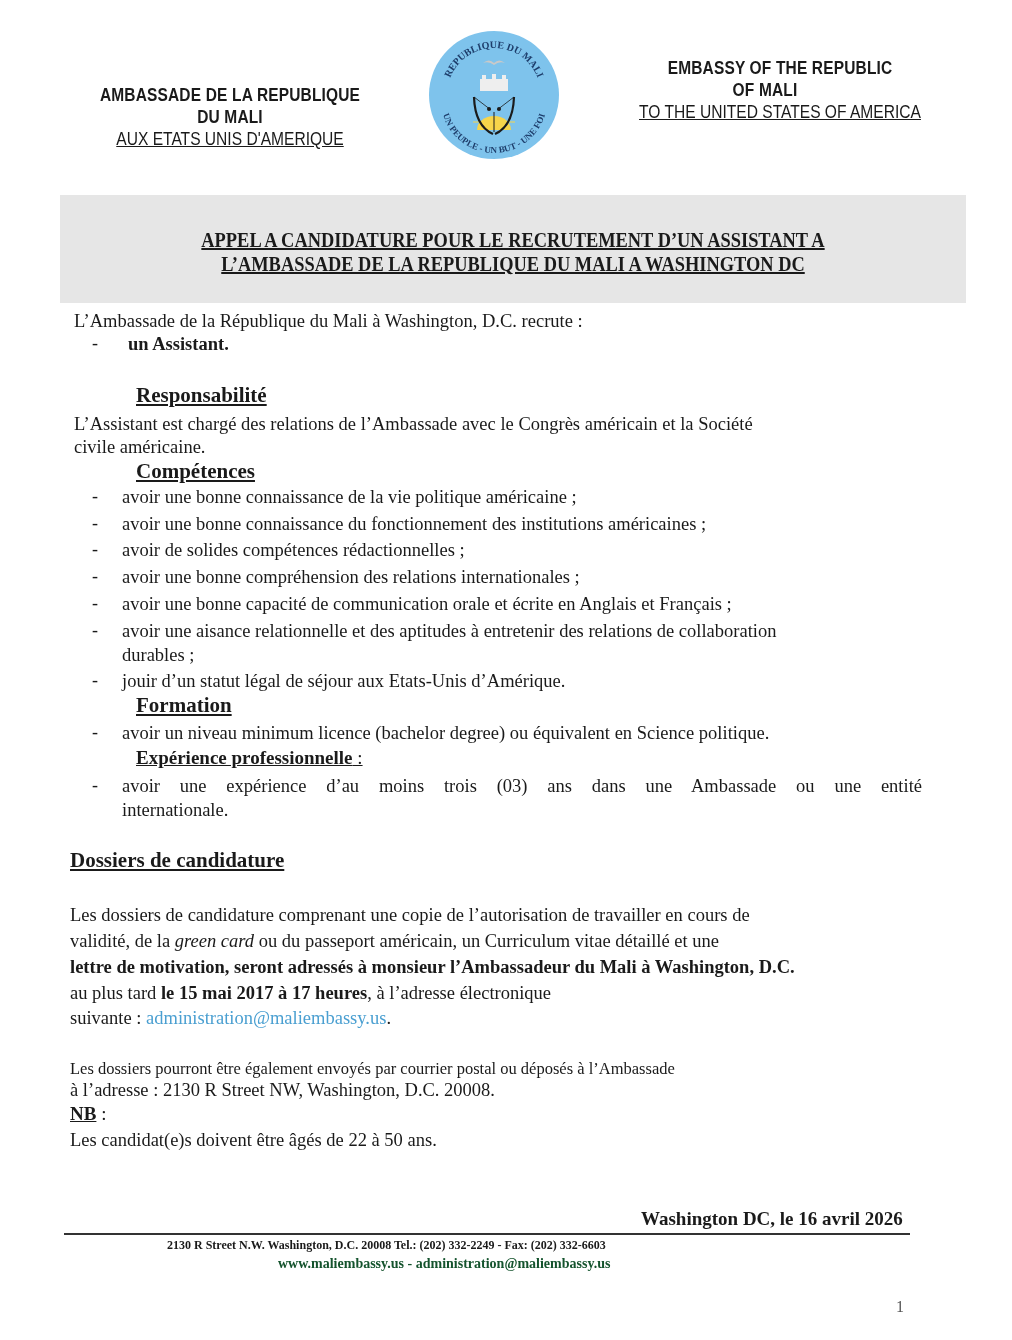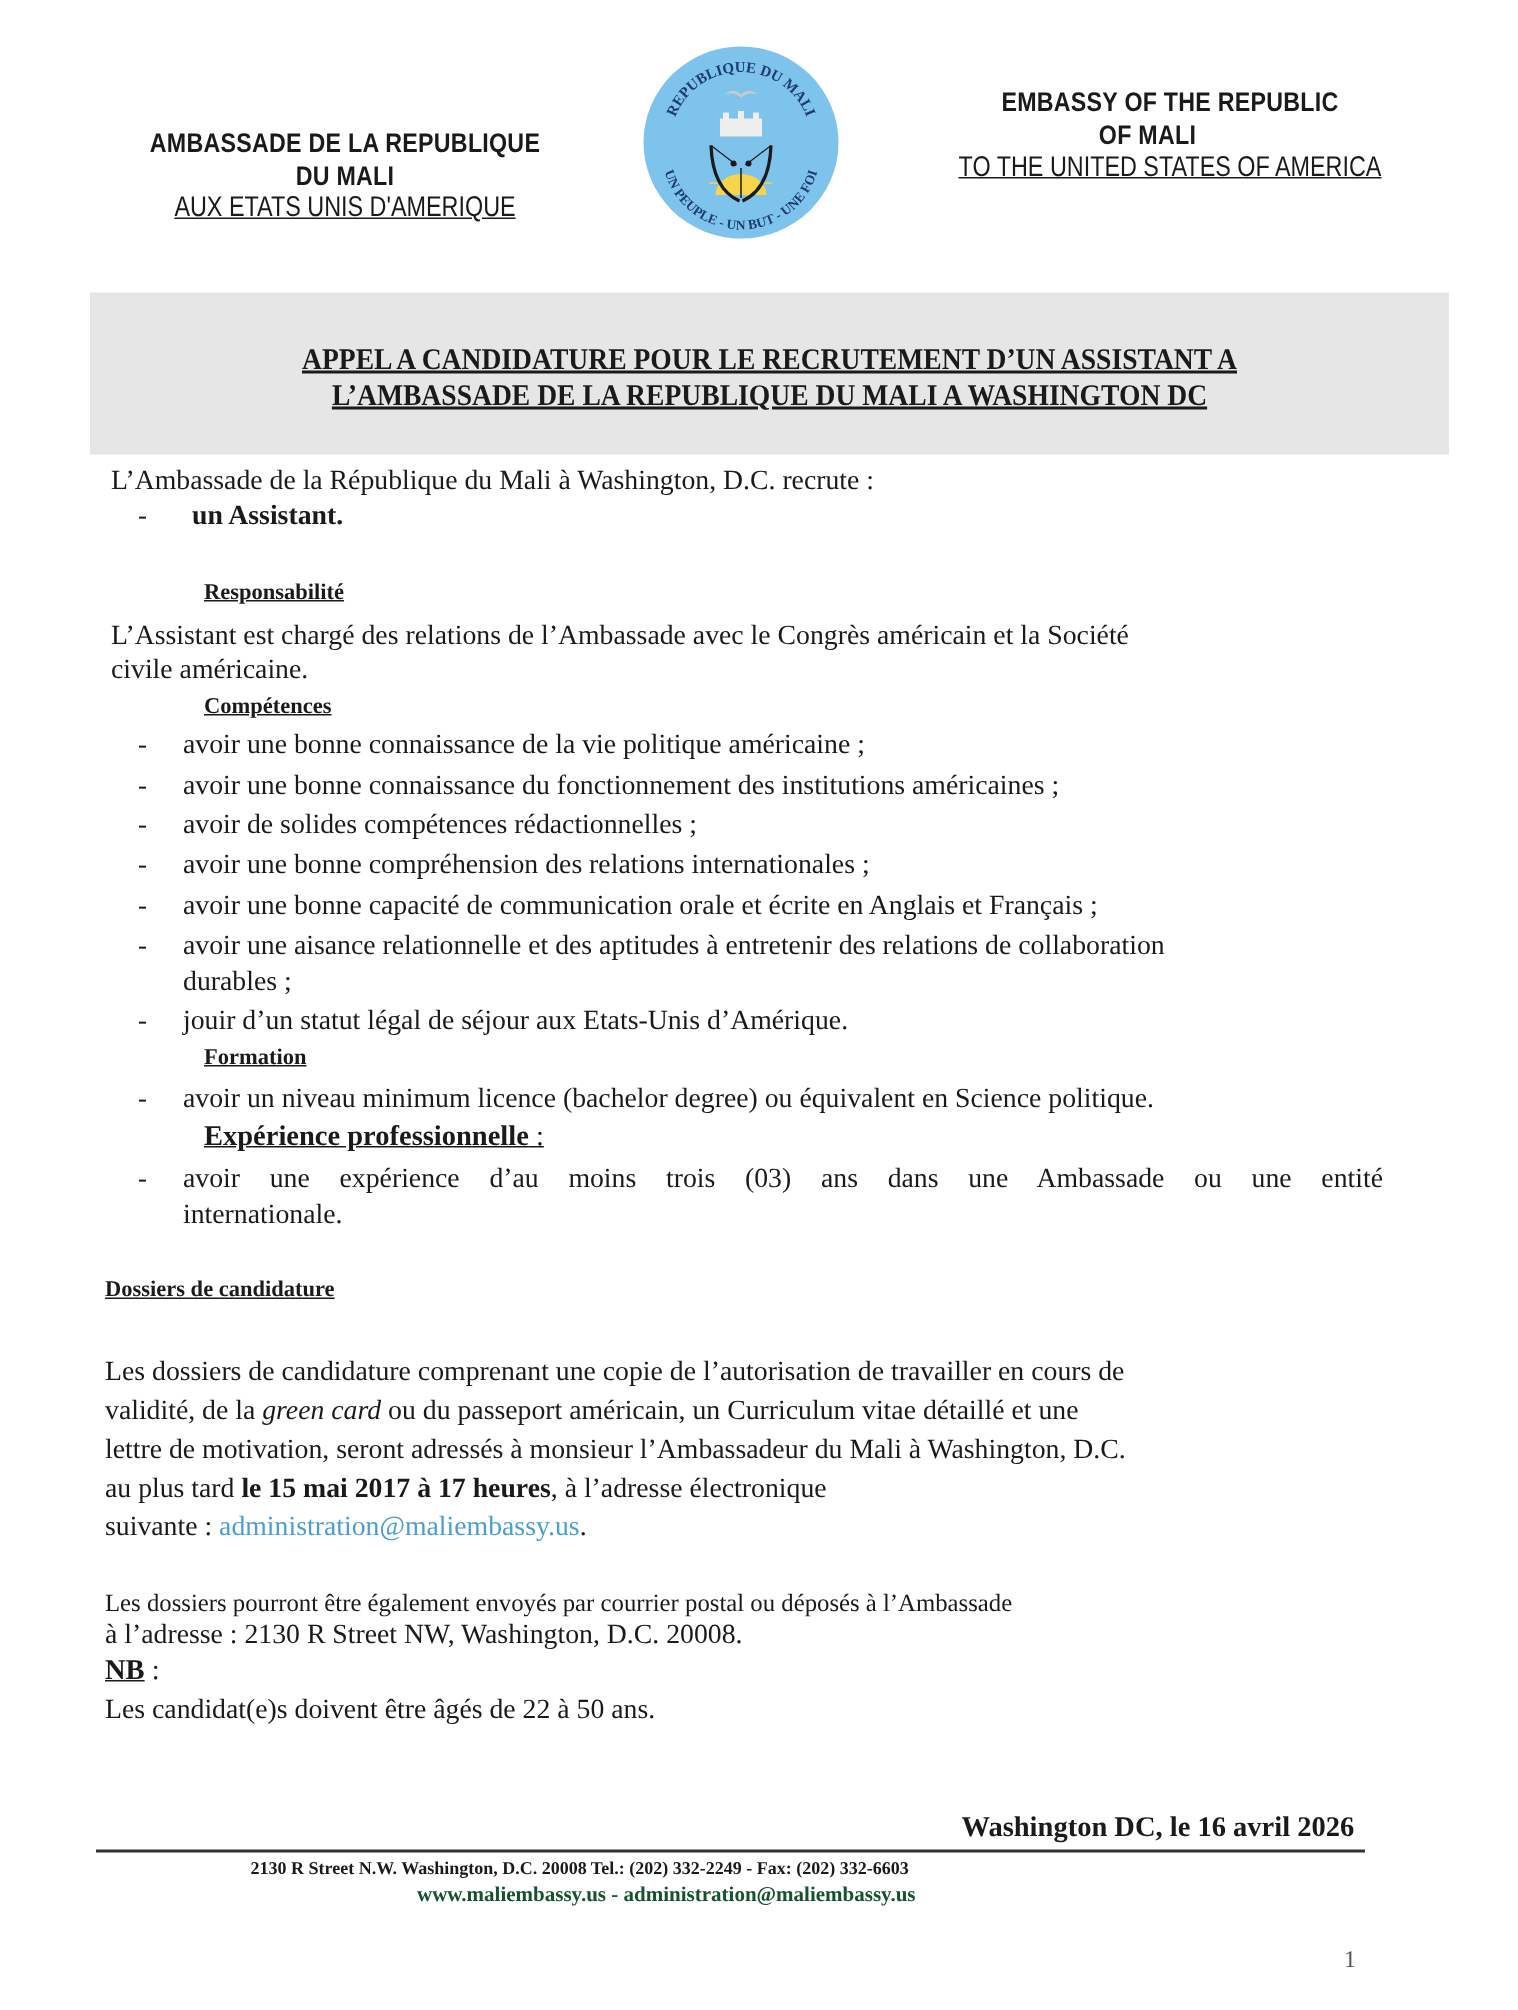--- a/index.html
+++ b/index.html
@@ -11,21 +11,21 @@
     .hdr-sub { font-family: "Liberation Sans", sans-serif; font-size: 19px; text-decoration: underline;
            transform: scaleX(0.82); transform-origin: center top; text-align: center; line-height: 22px; }
     #hdr-left { left: 40px; top: 52px; width: 380px; margin-top: 32px; }
     #hdr-right { left: 590px; top: 57px; width: 380px; }
     #seal { left: 427px; top: 30px; width: 134px; height: 130px; }
     #banner { left: 60px; top: 195px; width: 906px; height: 108px; background: #e6e6e6; }
     .banner-title { position: absolute; left: 0; width: 100%; text-align: center; font-weight: bold;
            font-size: 20px; text-decoration: underline; text-decoration-thickness: 2px;
            transform: scaleX(0.92); transform-origin: center top; line-height: 24px; }
     .body-text { font-size: 18.5px; line-height: 24px; white-space: nowrap; }
-    .section-head { font-weight: bold; font-size: 15px; text-decoration: underline; line-height: 24px; }
+    .section-head { font-weight: bold; font-size: 21px; text-decoration: underline; line-height: 24px; }
     .dash { position: absolute; left: 92px; font-size: 18px; }
     .item { position: absolute; left: 122px; font-size: 18.5px; line-height: 24.5px; white-space: nowrap; }
     .link { color: #4a9fd1; }
     .justify { text-align: justify; text-align-last: justify; }
     #footer-rule { left: 64px; top: 1233px; width: 846px; height: 2px; background: #333; }
     .foot1 { font-weight: bold; font-size: 12px; white-space: nowrap; }
     .foot2 { font-weight: bold; font-size: 14px; color: #14532d; white-space: nowrap; }
   </style>
 </head>
 <body>
@@ -117,21 +117,21 @@
 </div>
 <div class="dash" style="top:775px;">-</div>
 <div class="item justify" style="top:774px; width:800px;">avoir une expérience d’au moins trois (03) ans dans une Ambassade ou une entité</div>
 <div class="item" style="top:798px;">internationale.</div>
 
 <div class="abs section-head" style="left:70px; top:848px;">Dossiers de candidature</div>
 <div class="abs body-text" style="left:70px; top:903px;">Les dossiers de candidature comprenant une copie de l’autorisation de travailler en cours de</div>
 <div class="abs body-text" style="left:70px; top:929px;">
   <span>validité, de la </span><i>green card</i><span> ou du passeport américain, un Curriculum vitae détaillé et une</span>
 </div>
-<div class="abs body-text" style="left:70px; top:955px;">lettre de motivation, seront adressés à monsieur l’Ambassadeur du Mali à Washington, D.C.</div>
+<div class="abs body-text" style="left:70px; top:955px;font-weight:bold;">lettre de motivation, seront adressés à monsieur l’Ambassadeur du Mali à Washington, D.C.</div>
 <div class="abs body-text" style="left:70px; top:981px;">
   <span>au plus tard </span><b>le 15 mai 2017 à 17 heures</b><span>, à l’adresse électronique</span>
 </div>
 <div class="abs body-text" style="left:70px; top:1006px;">
   <span>suivante : </span><span class="link">administration@maliembassy.us</span><span>.</span>
 </div>
 
 <div class="abs body-text" style="left:70px; top:1057px; font-size:16.5px;">Les dossiers pourront être également envoyés par courrier postal ou déposés à l’Ambassade</div>
 <div class="abs body-text" style="left:70px; top:1078px;">à l’adresse : 2130 R Street NW, Washington, D.C. 20008.</div>
 <div class="abs" style="left:70px; top:1102px; font-size:19px; line-height:24px;">

